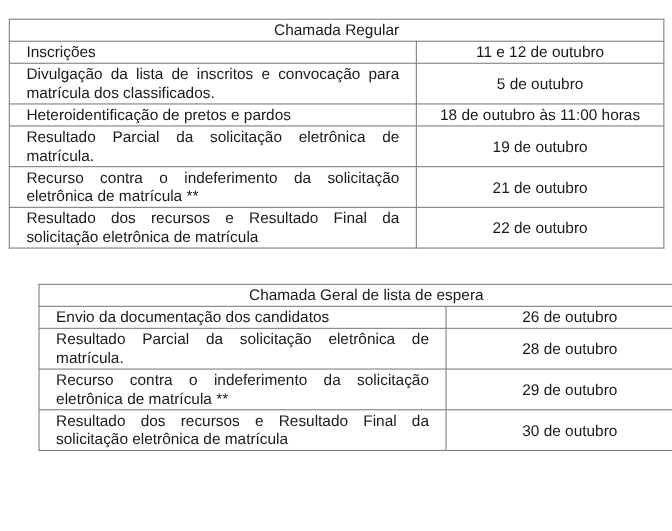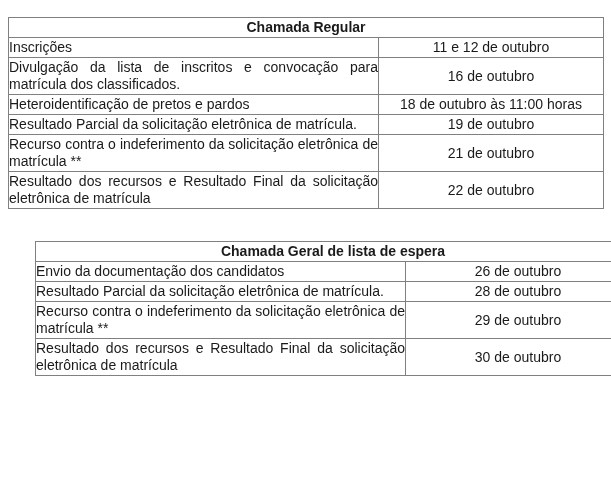--- a/index.html
+++ b/index.html
@@ -28,29 +28,29 @@
   }
   table.schedule col.c-event { width: 370px; }
   table.schedule col.c-date  { width: 225px; }
   table.schedule th,
   table.schedule td {
     border: 1px solid #808080;
     font-size: 14px;
     vertical-align: middle;
   }
   table.schedule th {
-    font-weight: bold;
+    font-weight: normal;
     text-align: center;
     height: 19px;
     line-height: 19px;
     padding: 0 4px;
   }
   table.schedule td {
     line-height: 17px;
-    padding: 1px 0;
+    padding: 1px 15px;
   }
   td.event {
     text-align: justify;
   }
   td.date {
     text-align: center;
     padding-left: 6px;
   }
 </style>
 </head>
@@ -66,21 +66,21 @@
     <tbody>
       <tr>
         <th colspan="2">Chamada Regular</th>
       </tr>
       <tr>
         <td class="event">Inscrições</td>
         <td class="date">11 e 12 de outubro</td>
       </tr>
       <tr>
         <td class="event">Divulgação da lista de inscritos e convocação para matrícula dos classificados.</td>
-        <td class="date">16 de outubro</td>
+        <td class="date">5 de outubro</td>
       </tr>
       <tr>
         <td class="event">Heteroidentificação de pretos e pardos</td>
         <td class="date">18 de outubro às 11:00 horas</td>
       </tr>
       <tr>
         <td class="event">Resultado Parcial da solicitação eletrônica de matrícula.</td>
         <td class="date">19 de outubro</td>
       </tr>
       <tr>

